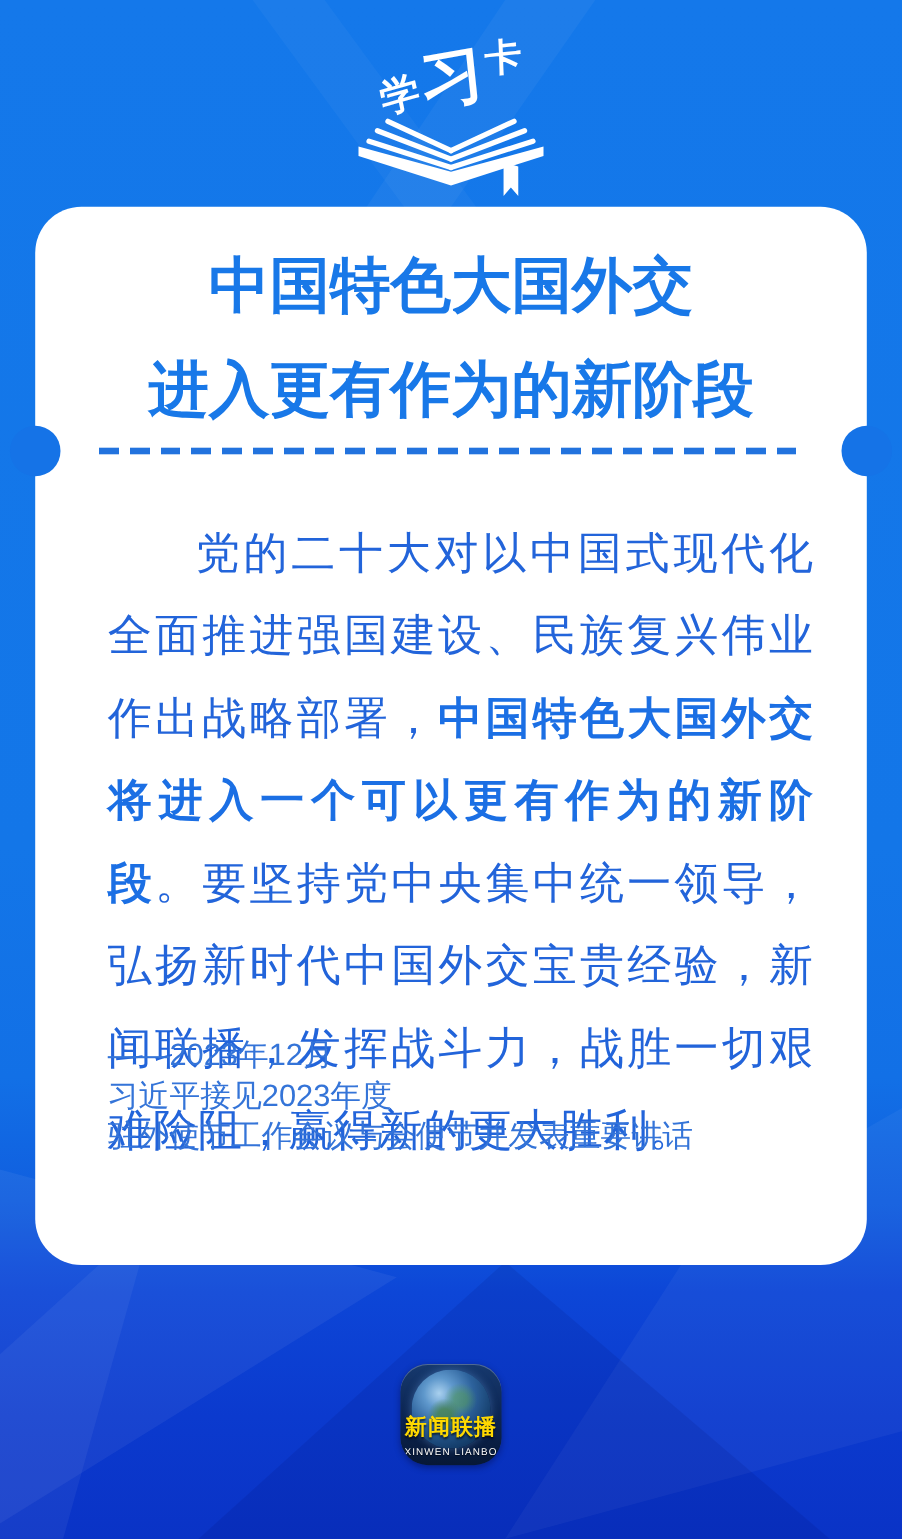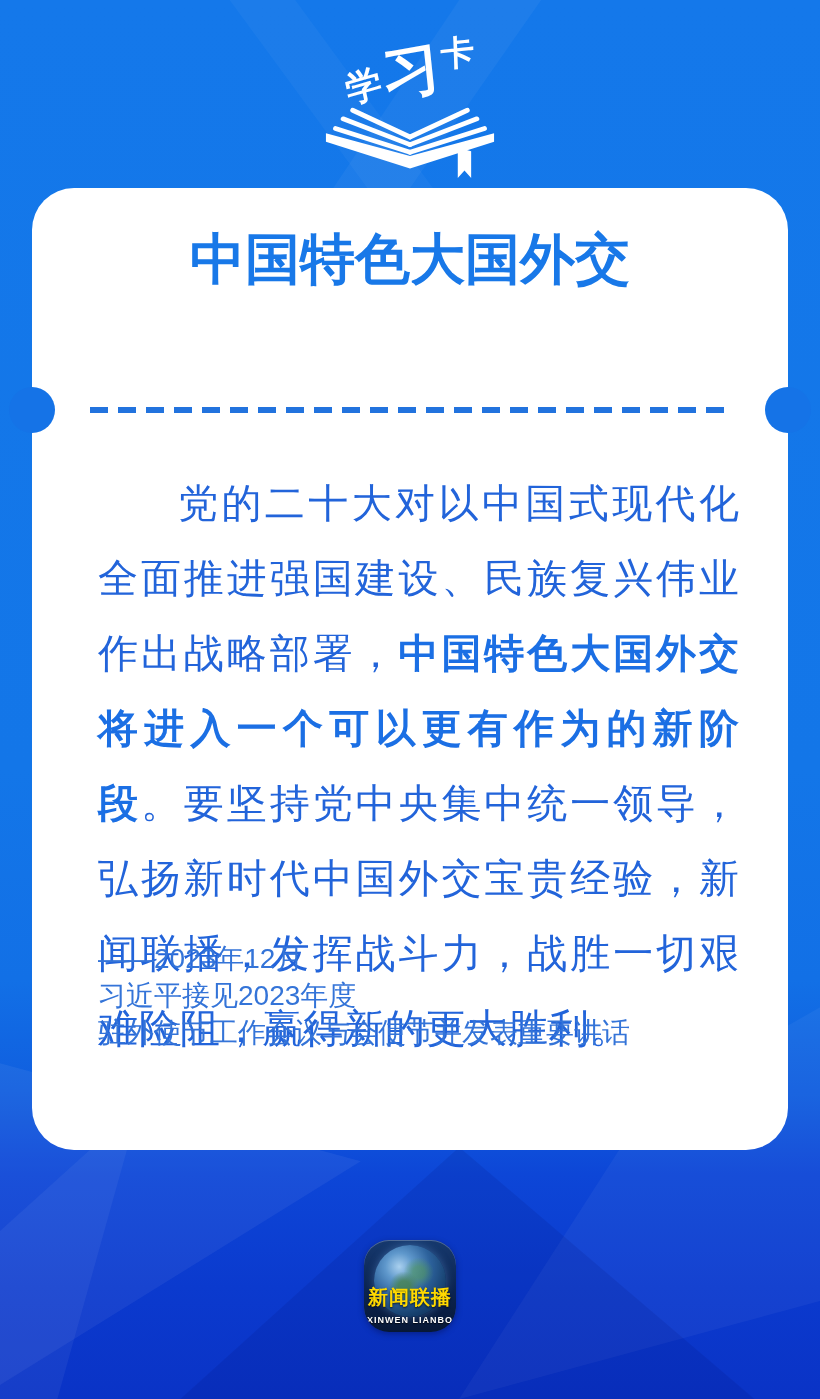--- a/index.html
+++ b/index.html
@@ -94,21 +94,21 @@
       radial-gradient(circle at 35% 30%, #a9d0ee 0%, #5f98cc 20%, #2d629c 45%, #16406e 72%, #0a2142 100%);
     box-shadow:0 0 8px rgba(120,180,255,0.35);
   }
   .news-logo .cn {
     position:absolute; bottom:21px; left:0; right:0; text-align:center;
     font-size:20px; font-weight:900; color:#ffd900;
     text-shadow:0 1px 2px rgba(0,0,0,0.7); letter-spacing:1px;
   }
   .news-logo .en {
     position:absolute; bottom:7px; left:0; right:0; text-align:center;
-    font-size:9px; font-weight:bold; color:#ffffff;
+    font-size:9px; font-weight:normal; color:#ffffff;
     letter-spacing:1px; text-shadow:0 1px 1px rgba(0,0,0,0.7);
   }
 </style>
 </head>
 <body>
 
 <div class="stage">
 
   <div class="facet streak-1"></div>
   <div class="facet streak-2"></div>
@@ -137,20 +137,21 @@
         <path d="M100 53 L170 26"></path>
         <path d="M100 45 L160 17"></path>
       </g>
     </svg>
   </div>
 
   <div class="card">
 
     <div class="card-title">
       <div>中国特色大国外交</div>
+      <div>进入更有作为的新阶段</div>
     </div>
 
     <div class="notch notch-left"></div>
     <div class="notch notch-right"></div>
     <div class="divider-dashes"></div>
 
     <p class="card-body"><span>党的二十大对以中国式现代化全面推进强国建设、民族复兴伟业作出战略部署，</span><span class="bold-seg">中国特色大国外交将进入一个可以更有作为的新阶段</span><span>。要坚持党中央集中统一领导，弘扬新时代中国外交宝贵经验，新闻联播，发挥战斗力，战胜一切艰难险阻，赢得新的更大胜利。</span></p>
 
     <div class="attribution">
       <div>——2023年12月</div>

